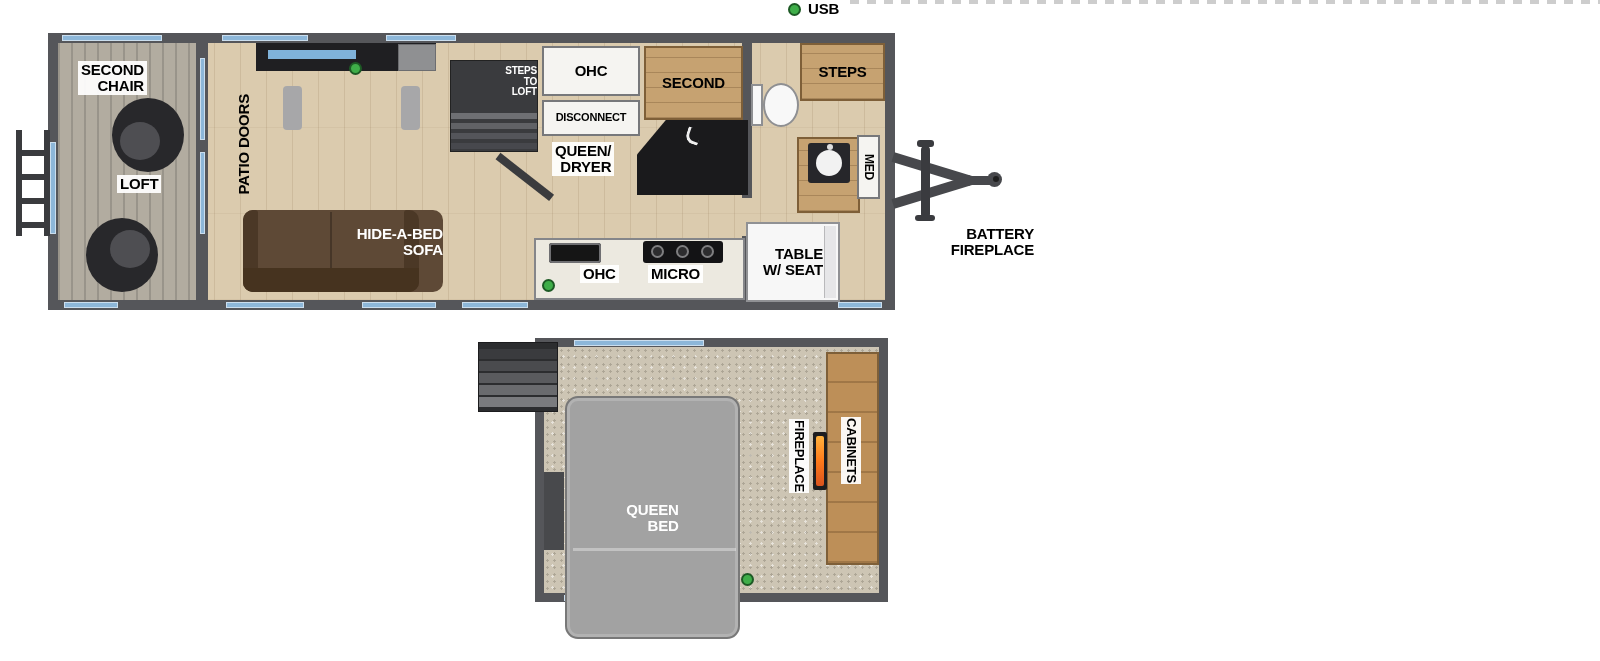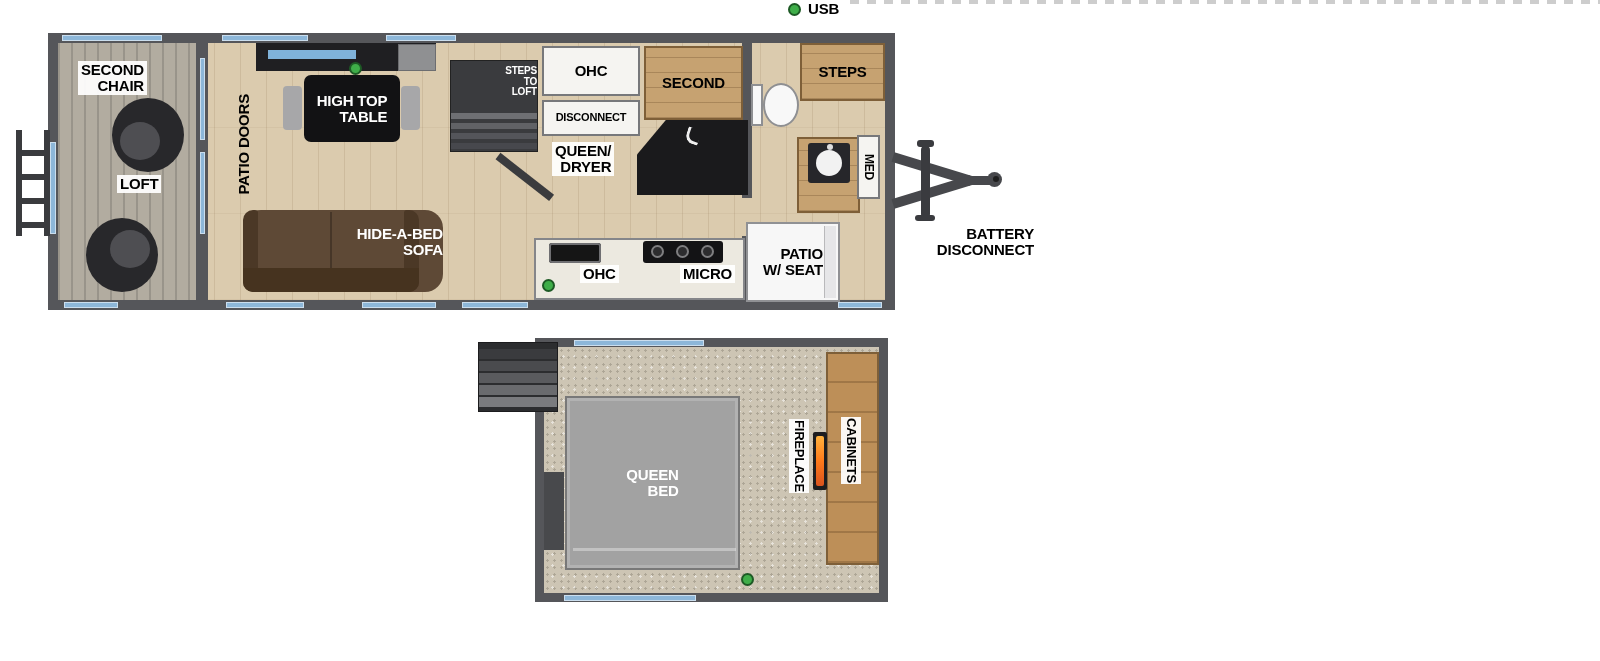--- a/index.html
+++ b/index.html
@@ -106,24 +106,20 @@
 
     <div class="abs" style="left:256px;top:43px;width:180px;height:28px;background:#1f1f22;">
       <div class="abs" style="left:12px;top:7px;width:88px;height:9px;background:#7fb2da;"></div>
     </div>
     <div class="abs" style="left:398px;top:44px;width:38px;height:27px;background:#8f9092;border:1px solid #6c6d70;"></div>
 
     <span class="dot" style="left:349px;top:62px;"></span>
 
     <div class="abs" style="left:283px;top:86px;width:19px;height:44px;background:#a7a7a9;border-radius:4px;"></div>
     <div class="abs" style="left:401px;top:86px;width:19px;height:44px;background:#a7a7a9;border-radius:4px;"></div>
-    <div class="abs flexc" style="left:304px;top:75px;width:96px;height:67px;background:#121214;border-radius:7px;">
-      <div class="label white" style="position:static;">HIGH TOP
-TABLE</div>
-    </div>
 
     <div class="abs" style="left:450px;top:60px;width:88px;height:92px;background:#3a3b3e;border:1px solid #222;">
       <div class="label white" style="left:0;top:5px;width:100%;font-size:10px;">STEPS
 TO
 LOFT</div>
       <div class="abs" style="left:0;top:52px;width:100%;height:6px;background:#6e6f73;"></div>
       <div class="abs" style="left:0;top:62px;width:100%;height:6px;background:#616266;"></div>
       <div class="abs" style="left:0;top:72px;width:100%;height:6px;background:#54555a;"></div>
       <div class="abs" style="left:0;top:82px;width:100%;height:6px;background:#47484d;"></div>
     </div>
@@ -137,72 +133,72 @@
     </div>
     <div class="wood flexc" style="left:644px;top:46px;width:99px;height:74px;">
       <div class="label" style="position:static;">SECOND</div>
     </div>
     <div class="abs" style="left:637px;top:120px;width:111px;height:75px;background:#1a1a1c;clip-path:polygon(26% 0,100% 0,100% 100%,0 100%,0 46%);"></div>
     <div class="abs" style="left:686px;top:128px;width:14px;height:16px;border-left:3px solid #eee;border-bottom:3px solid #eee;border-radius:0 0 0 9px;transform:rotate(18deg);"></div>
 
     <div class="label chip" style="left:552px;top:142px;">QUEEN/
 DRYER</div>
 
-    <div class="abs" style="left:243px;top:210px;width:200px;height:82px;background:#5e4936;border-radius:18px;">
+    <div class="abs" style="left:243px;top:210px;width:200px;height:82px;background:#5e4936;border-radius:10px;">
       <div class="abs" style="left:0;top:0;width:15px;height:82px;background:#4b3826;border-radius:10px 3px 3px 10px;"></div>
       <div class="abs" style="left:161px;top:0;width:15px;height:82px;background:#4b3826;border-radius:3px 10px 10px 3px;"></div>
       <div class="abs" style="left:0;top:58px;width:176px;height:24px;background:#46331f;border-radius:0 0 10px 10px;"></div>
       <div class="abs" style="left:87px;top:2px;width:2px;height:56px;background:rgba(0,0,0,.25);"></div>
       <div class="label white" style="left:0;top:16px;width:100%;">HIDE-A-BED
 SOFA</div>
     </div>
 
 
     <div class="abs" style="left:534px;top:238px;width:211px;height:62px;background:#ece9e0;border:2px solid #85868a;">
       <div class="abs" style="left:13px;top:3px;width:52px;height:20px;background:#151515;border-radius:3px;box-shadow:inset 0 0 0 2px #6f6f72;"></div>
       <div class="abs" style="left:107px;top:1px;width:80px;height:22px;background:#131315;border-radius:3px;">
         <div class="abs" style="left:8px;top:4px;width:13px;height:13px;border-radius:50%;background:#2c2c2e;border:2px solid #7e7e80;"></div>
         <div class="abs" style="left:33px;top:4px;width:13px;height:13px;border-radius:50%;background:#2c2c2e;border:2px solid #7e7e80;"></div>
         <div class="abs" style="left:58px;top:4px;width:13px;height:13px;border-radius:50%;background:#2c2c2e;border:2px solid #7e7e80;"></div>
       </div>
       <div class="label chip" style="left:44px;top:25px;">OHC</div>
-      <div class="label chip" style="left:112px;top:25px;margin-left:32px;">MICRO</div>
+      <div class="label chip" style="left:112px;top:25px;">MICRO</div>
       <span class="dot" style="left:6px;top:39px;"></span>
     </div>
 
     <div class="wood flexc" style="left:800px;top:43px;width:85px;height:58px;">
       <div class="label" style="position:static;">STEPS</div>
     </div>
     <div class="abs" style="left:751px;top:84px;width:12px;height:42px;background:#f8f8f8;border:2px solid #8e8f92;"></div>
     <div class="abs" style="left:763px;top:83px;width:36px;height:44px;background:#f8f8f8;border:2px solid #8e8f92;border-radius:50%;"></div>
     <div class="wood" style="left:797px;top:137px;width:63px;height:76px;"></div>
     <div class="abs" style="left:808px;top:143px;width:42px;height:40px;background:#26262a;border-radius:3px;">
       <div class="abs" style="left:8px;top:7px;width:26px;height:26px;background:#f2f2f2;border-radius:50%;"></div>
       <div class="abs" style="left:19px;top:1px;width:6px;height:6px;background:#ddd;border-radius:50%;"></div>
     </div>
     <div class="whitebox flexc" style="left:857px;top:135px;width:23px;height:64px;">
       <div class="label vtext" style="position:static;font-size:12px;">MED</div>
     </div>
     <div class="abs flexc" style="left:746px;top:222px;width:94px;height:80px;background:#f7f7f7;border:2px solid #909194;">
       <div class="abs" style="right:2px;top:2px;width:12px;height:72px;background:#e6e6e8;border-left:1px solid #b9b9bb;"></div>
-      <div class="label" style="position:static;">PATIO
+      <div class="label" style="position:static;">TABLE
 W/ SEAT</div>
     </div>
 
     <div class="hitch-part" style="left:893px;top:152px;width:82px;height:10px;transform:rotate(17deg);transform-origin:left center;"></div>
     <div class="hitch-part" style="left:893px;top:199px;width:82px;height:10px;transform:rotate(-17deg);transform-origin:left center;"></div>
     <div class="hitch-part" style="left:965px;top:176px;width:26px;height:9px;"></div>
     <div class="hitch-part" style="left:987px;top:172px;width:15px;height:15px;border-radius:50%;"></div>
     <div class="abs" style="left:993px;top:176px;width:6px;height:6px;background:#1e1e1e;border-radius:50%;"></div>
     <div class="abs" style="left:921px;top:146px;width:9px;height:72px;background:#3a3b3f;border-radius:4px;"></div>
     <div class="abs" style="left:915px;top:215px;width:20px;height:6px;background:#3a3b3f;border-radius:3px;"></div>
     <div class="abs" style="left:917px;top:140px;width:17px;height:7px;background:#3a3b3f;border-radius:3px;"></div>
 
     <div class="label" style="left:916px;top:226px;width:118px;">BATTERY
-DISCONNECT</div>
+FIREPLACE</div>
   </div>
 
   <div class="layer">
 
     <div class="carpet" style="left:544px;top:347px;width:335px;height:246px;"></div>
 
     <div class="wall" style="left:535px;top:338px;width:353px;height:9px;"></div>
     <div class="wall" style="left:535px;top:593px;width:353px;height:9px;"></div>
     <div class="wall" style="left:535px;top:338px;width:9px;height:264px;"></div>
     <div class="wall" style="left:879px;top:338px;width:9px;height:264px;"></div>
@@ -212,21 +208,21 @@
 
     <div class="abs" style="left:478px;top:342px;width:80px;height:70px;background:#2c2d2f;border:1px solid #1c1c1e;">
       <div class="abs" style="left:0;top:6px;width:100%;height:10px;background:#3a3b3e;"></div>
       <div class="abs" style="left:0;top:18px;width:100%;height:10px;background:#4a4b4e;"></div>
       <div class="abs" style="left:0;top:30px;width:100%;height:10px;background:#5a5b5e;"></div>
       <div class="abs" style="left:0;top:42px;width:100%;height:10px;background:#6a6b6e;"></div>
       <div class="abs" style="left:0;top:54px;width:100%;height:10px;background:#7a7b7e;"></div>
     </div>
     <div class="abs" style="left:544px;top:472px;width:20px;height:78px;background:#48494c;"></div>
 
-    <div class="abs flexc" style="left:565px;top:396px;width:175px;height:174px;background:#a2a2a2;border:2px solid #787878;border-radius:0;box-shadow:inset 0 0 0 3px rgba(255,255,255,.18);">
+    <div class="abs flexc" style="left:565px;top:396px;width:175px;height:243px;background:#a2a2a2;border:2px solid #787878;border-radius:13px;box-shadow:inset 0 0 0 3px rgba(255,255,255,.18);">
       <div class="abs" style="left:6px;top:150px;width:163px;height:3px;background:rgba(255,255,255,.35);"></div>
       <div class="label white" style="position:static;">QUEEN
 BED</div>
     </div>
 
     <div class="abs" style="left:826px;top:352px;width:53px;height:213px;background-color:#bd8f58;background-image:repeating-linear-gradient(0deg, rgba(92,62,30,.3) 0 2px, transparent 2px 30px);border:2px solid #7e5f38;"></div>
     <div class="abs" style="left:813px;top:432px;width:14px;height:58px;background:#1d1d1f;border-radius:2px;">
       <div class="abs" style="left:3px;top:4px;width:8px;height:50px;background:linear-gradient(180deg,#ffb23e,#ff7a1a,#d9531e);border-radius:2px;"></div>
     </div>
     <div class="label vtext chip" style="left:789px;top:419px;font-size:13px;">FIREPLACE</div>

